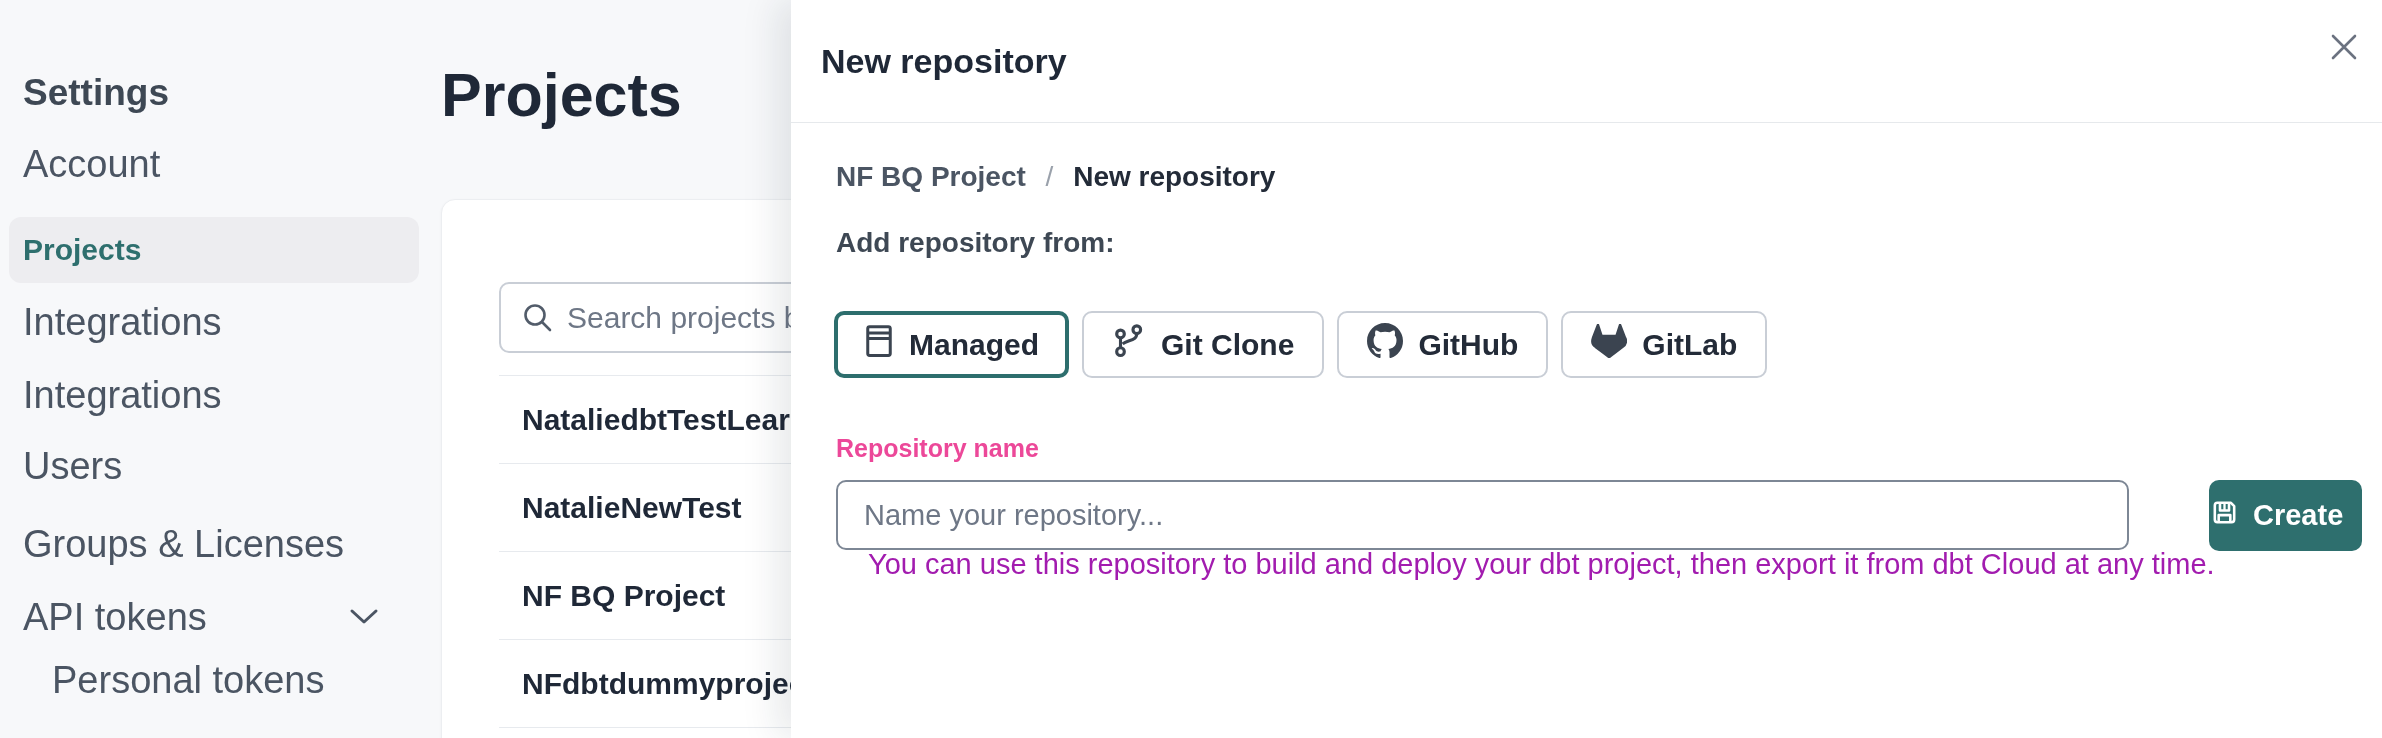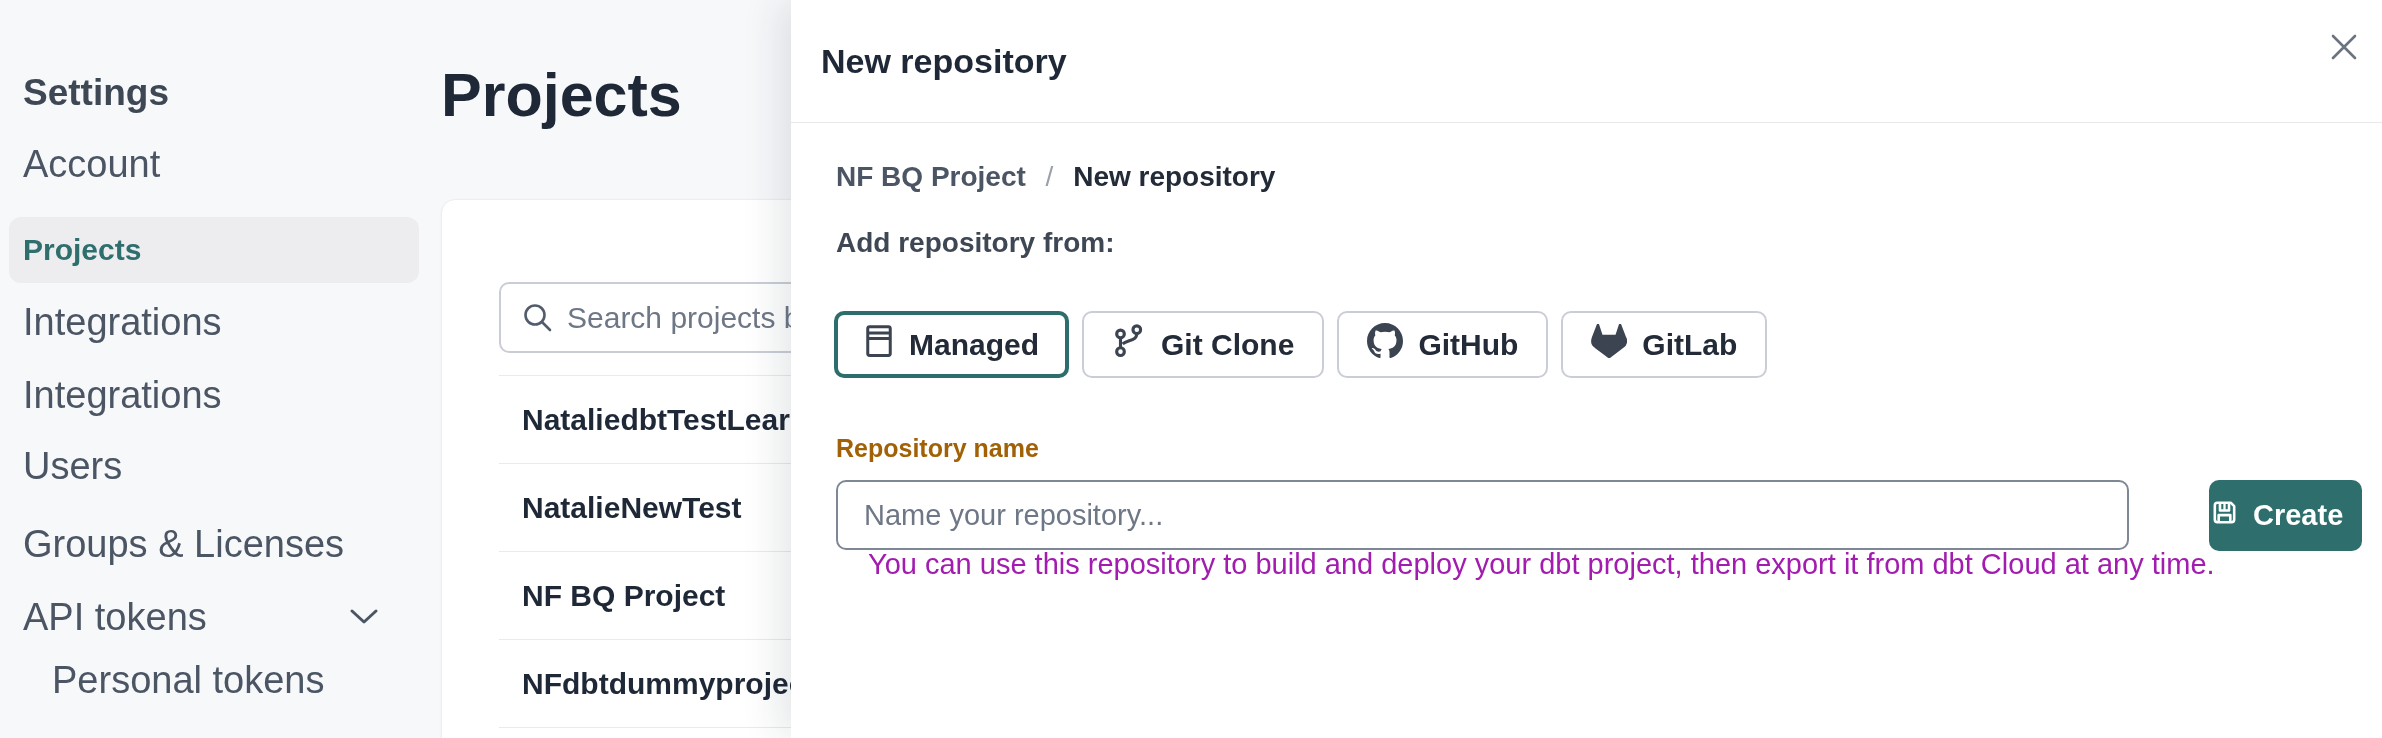--- a/index.html
+++ b/index.html
@@ -31,21 +31,21 @@
   .modal-title { font-size: 34px; font-weight: 700; color: #1f2837; }
   .close-btn { position: absolute; top: 26px; right: 16px; width: 44px; height: 44px; display: flex; align-items: center; justify-content: center; background: none; border: none; cursor: pointer; }
   .breadcrumb { position: absolute; left: 45px; top: 161px; font-size: 28px; font-weight: 600; white-space: nowrap; }
   .crumb-parent { color: #4b5563; cursor: pointer; }
   .crumb-sep { color: #9aa1ab; font-weight: 400; padding: 0 12px; }
   .crumb-current { color: #232b38; }
   .section-heading { position: absolute; left: 45px; top: 227px; font-size: 28px; font-weight: 700; color: #3e4854; }
   .source-row { position: absolute; left: 43px; top: 311px; display: flex; gap: 13px; }
   .source-btn { height: 67px; display: inline-flex; align-items: center; gap: 15px; padding: 0 28px; background: #fff; border: 2px solid #c9ced6; border-radius: 10px; font-size: 30px; font-weight: 700; color: #232b38; font-family: "Liberation Sans", sans-serif; cursor: pointer; white-space: nowrap; }
   .source-btn.selected { border: 4px solid #2d6e6d; padding: 0 26px; }
-  .field-label { position: absolute; left: 45px; top: 434px; font-size: 25px; font-weight: 700; color: #a16207; }
+  .field-label { position: absolute; left: 45px; top: 434px; font-size: 25px; font-weight: 700; color: #ec4899; }
   .repo-input { position: absolute; left: 45px; top: 480px; width: 1293px; height: 70px; border: 2px solid #7d8795; border-radius: 10px; padding: 0 26px; font-size: 29px; font-family: "Liberation Sans", sans-serif; color: #39424f; outline: none; }
   .repo-input::placeholder { color: #6e7786; }
   .create-btn { position: absolute; left: 1418px; top: 480px; width: 153px; height: 71px; background: #2e6f6e; border: none; border-radius: 10px; display: flex; align-items: center; gap: 13px; color: #ffffff; font-size: 29px; font-weight: 700; font-family: "Liberation Sans", sans-serif; cursor: pointer; }
   .helper-text { position: absolute; left: 45px; top: 548px; font-size: 29px; color: #a21caf; white-space: nowrap; margin-left: 32px; }
 </style>
 </head>
 <body>
 
 <div class="stage">
 

